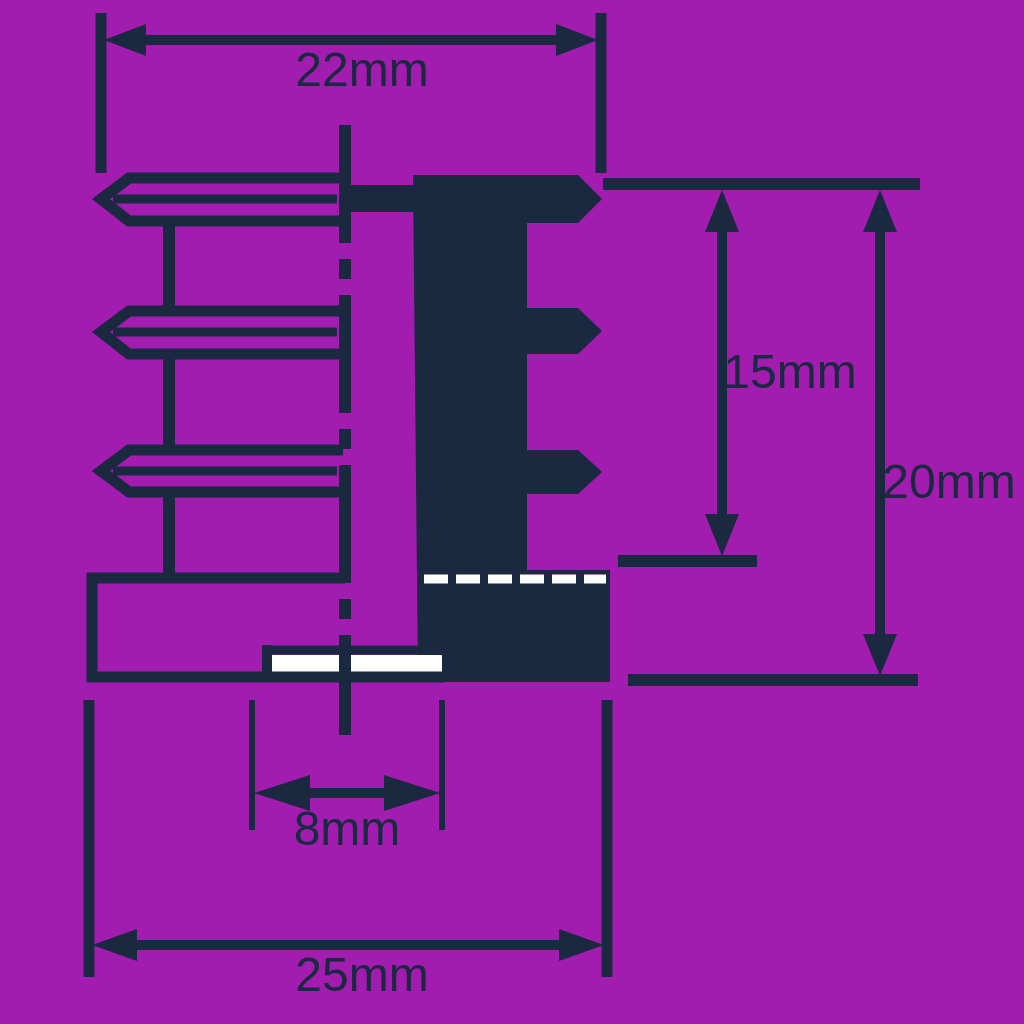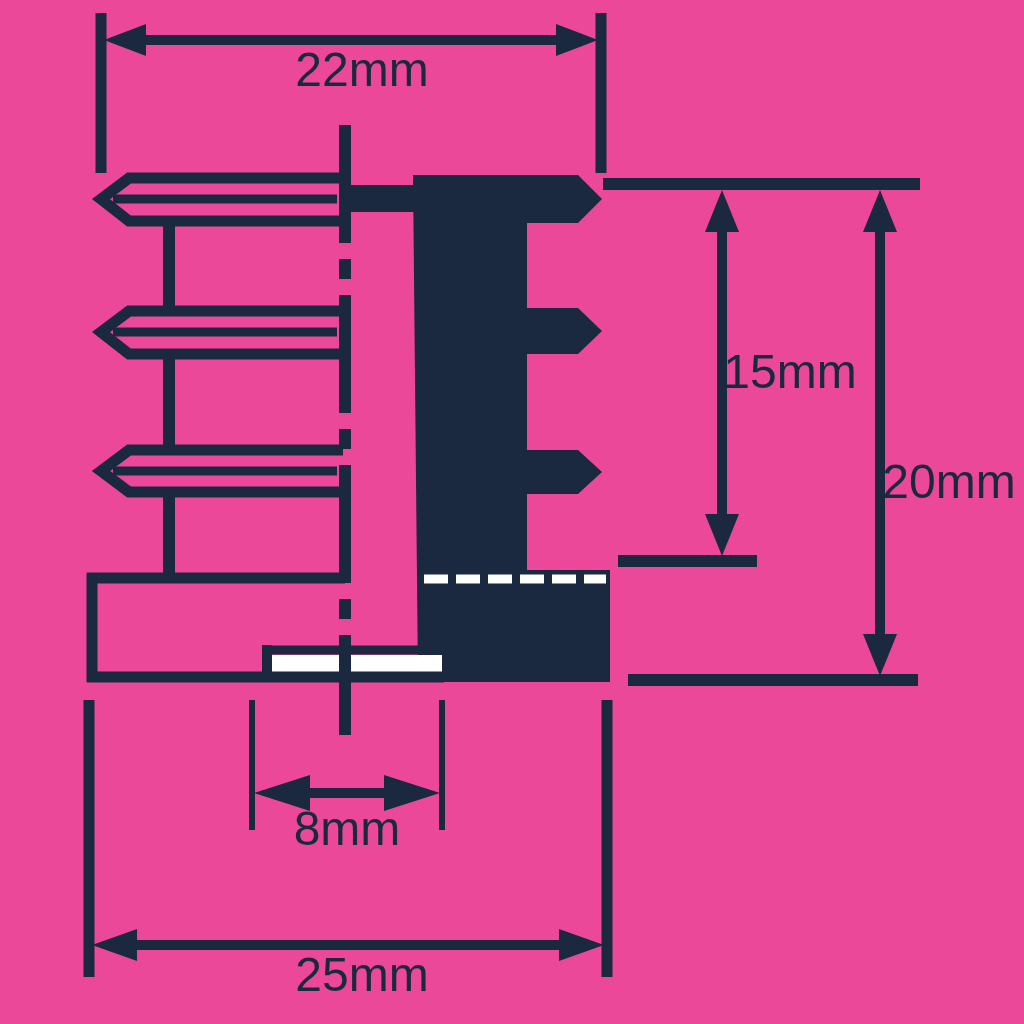--- a/index.html
+++ b/index.html
@@ -4,21 +4,21 @@
 <style>
   html, body {
     margin: 0;
     padding: 0;
     background: #ffffff;
   }
   .stage {
     position: relative;
     width: 1024px;
     height: 1024px;
-    background: #ec4899;
+    background: #a21caf;
     overflow: hidden;
   }
   svg text {
     font-family: "Liberation Sans", "DejaVu Sans", sans-serif;
     font-size: 48px;
     text-anchor: middle;
   }
 </style>
 </head>
 <body>

